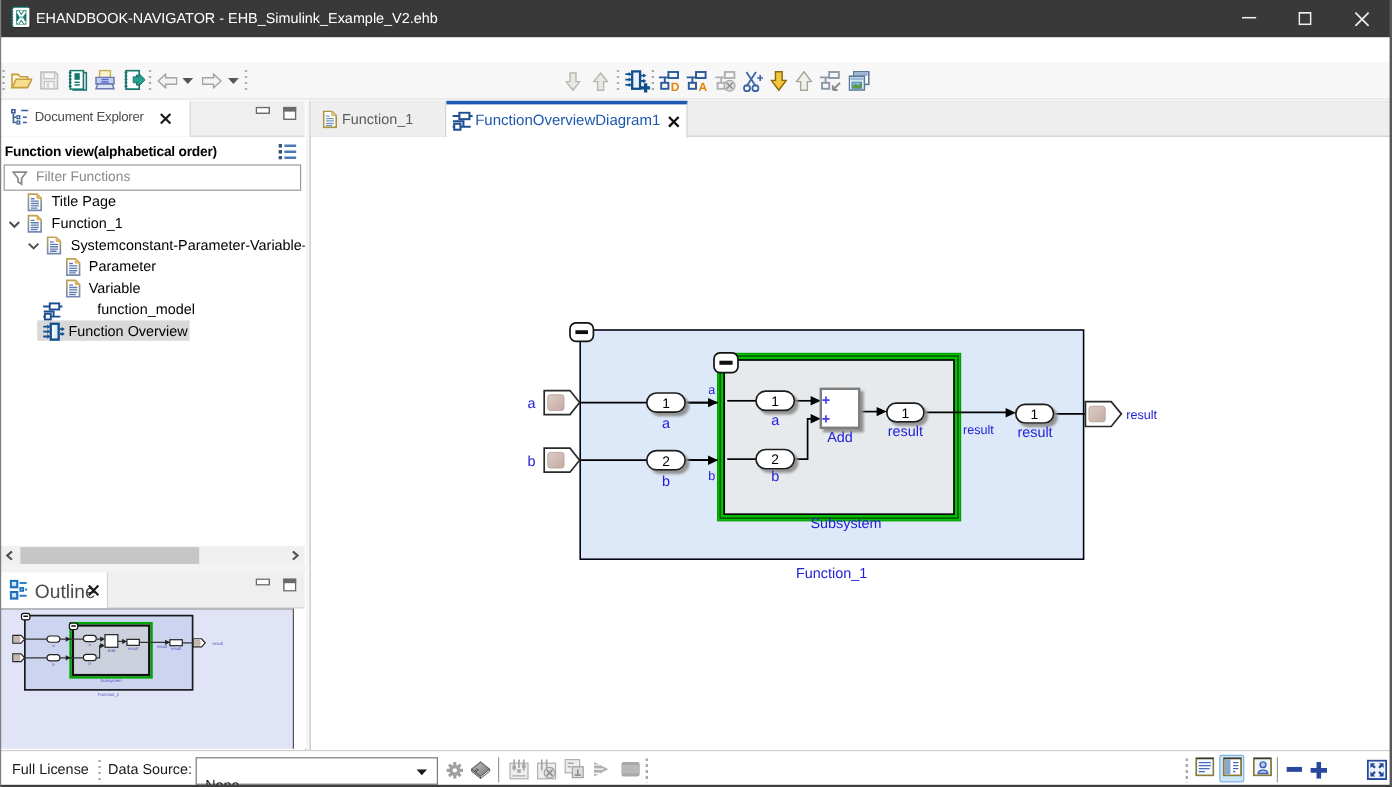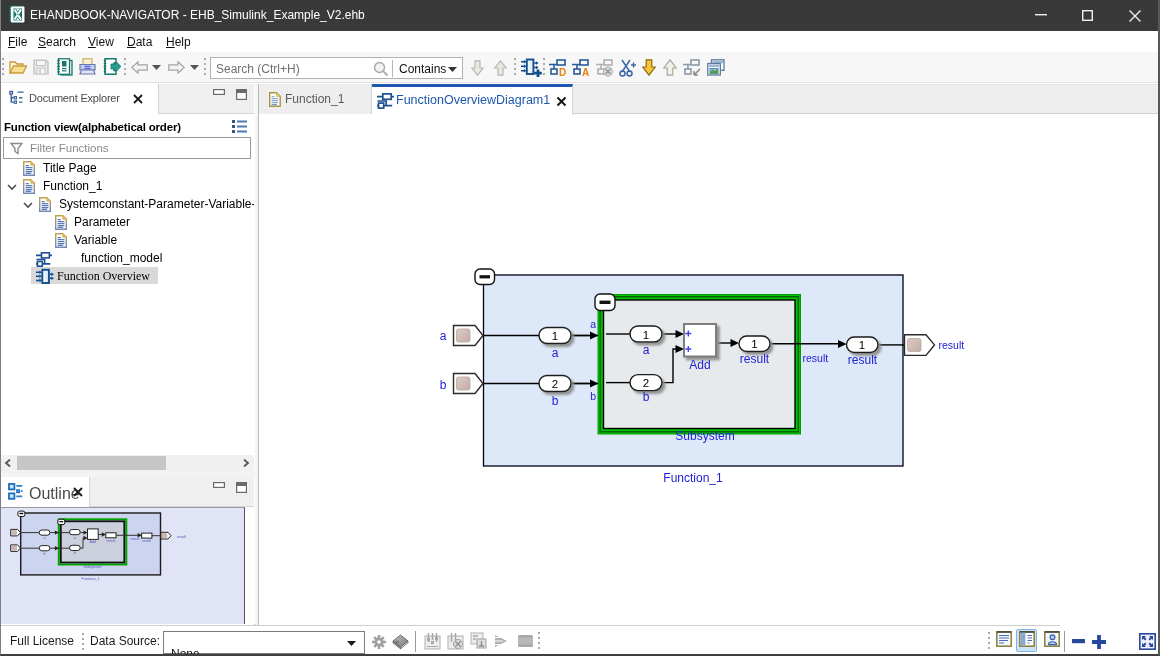--- a/index.html
+++ b/index.html
@@ -16,21 +16,21 @@
 #menubar u { text-decoration:underline; }
 
 #toolbar { position:absolute; left:0; top:52px; width:100%; height:31px; background:#f7f7f7; border-bottom:1px solid #e3e3e3; }
 .tsep { position:absolute; top:6px; width:2px; height:20px; background-image:repeating-linear-gradient(#aaa 0 2px, transparent 2px 5px); }
 #searchbox { position:absolute; left:210px; top:5px; width:253px; height:22px; background:#fff; border:1px solid #b0b0b0; font-size:12px; }
 #searchbox .ph { position:absolute; left:8px; top:4px; color:#707070; }
 #searchbox .contains { position:absolute; left:188px; top:4px; color:#111; }
 
 #leftcol { position:absolute; left:0; top:84px; width:255px; height:540px; background:#fff;padding-left:33px; }
 #main { position:absolute; left:259px; top:84px; width:900px; height:540px; background:#fff; }
-#statusbar { position:absolute; left:0; top:625px; width:1060px; height:31px; background:#fff; border-top:1px solid #cfcfcf; font-size:12px; color:#1a1a1a; }
+#statusbar { position:absolute; left:0; top:625px; width:1160px; height:31px; background:#fff; border-top:1px solid #cfcfcf; font-size:12px; color:#1a1a1a; }
 .vheader { background:#efefef; border-bottom:1px solid #d5d5d5; }
 .vtab { position:absolute; left:0; top:0; height:30px; background:#fff; border-right:1px solid #d5d5d5; }
 </style>
 </head>
 <body>
 <div id="win">
   <div id="winborder"></div>
   <div id="titlebar">
     <svg class="abs" style="left:8px;top:5px" width="19" height="20" viewBox="0 0 19 20">
       <rect x="3.5" y="2.5" width="14" height="16" rx="1.5" fill="#2e2e2e"></rect>
@@ -53,27 +53,20 @@
     <svg class="abs" style="left:1035px;top:14px" width="12" height="2" viewBox="0 0 12 2">
         <rect width="12" height="1.4" fill="#f0f0f0"></rect>
       </svg>
     <svg class="abs" style="left:1082px;top:10px" width="11" height="11" viewBox="0 0 11 11">
         <rect x="0.7" y="0.7" width="9.6" height="9.6" fill="none" stroke="#f0f0f0" stroke-width="1.4"></rect>
       </svg>
     <svg class="abs" style="left:1129px;top:10px" width="12" height="12" viewBox="0 0 12 12">
         <path d="M0.5 0.5 L11.5 11.5 M11.5 0.5 L0.5 11.5" stroke="#f0f0f0" stroke-width="1.4"></path>
       </svg>
   </div>
-  <div id="menubar">
-    <span style="left:8px"><u>F</u>ile</span>
-    <span style="left:38px"><u>S</u>earch</span>
-    <span style="left:88px"><u>V</u>iew</span>
-    <span style="left:127px"><u>D</u>ata</span>
-    <span style="left:166px"><u>H</u>elp</span>
-  </div>
   <div id="toolbar">
     <div class="tsep" style="left:2px"></div>
 
     <svg class="abs" style="left:9px;top:7px" width="18" height="16" viewBox="0 0 18 16">
       <path d="M1 14 V3 H6 L8 5 H14 V7" fill="#fdf6d8" stroke="#c89b3c" stroke-width="1.3"></path>
       <path d="M1 14 L4.5 7 H17.5 L14 14 Z" fill="#f6dd90" stroke="#c89b3c" stroke-width="1.3"></path>
     </svg>
 
     <svg class="abs" style="left:33px;top:7px" width="16" height="16" viewBox="0 0 16 16">
       <path d="M1 1 H13 L15 3 V15 H1 Z" fill="#e9e9e9" stroke="#bdbdbd" stroke-width="1.2"></path>
@@ -127,32 +120,20 @@
     <svg class="abs" style="left:152px;top:13px" width="9" height="5" viewBox="0 0 9 5">
         <path d="M0 0 H9 L4.5 5 Z" fill="#555"></path>
       </svg>
     <svg class="abs" style="left:168px;top:9px" width="17" height="13" viewBox="0 0 17 13">
       <path d="M16.2 6.5 L10 0.8 V3.8 H0.8 V9.2 H10 V12.2 Z" fill="#f4f4f4" stroke="#a4a4a4" stroke-width="1.2"></path>
     </svg>
     <svg class="abs" style="left:190px;top:13px" width="9" height="5" viewBox="0 0 9 5">
         <path d="M0 0 H9 L4.5 5 Z" fill="#555"></path>
       </svg>
     <div class="tsep" style="left:204px"></div>
-    <div id="searchbox">
-      <span class="ph" style="left:5px">Search (Ctrl+H)</span>
-      <svg class="abs" style="left:162px;top:3px" width="16" height="16" viewBox="0 0 16 16">
-        <circle cx="6.5" cy="6.5" r="5" fill="#f2f2f2" stroke="#a8a8a8" stroke-width="1.4"></circle>
-        <path d="M10.2 10.2 L14.5 14.5" stroke="#a8a8a8" stroke-width="1.8"></path>
-      </svg>
-      <div class="abs" style="left:181px;top:2px;width:1px;height:17px;background:#b5b5b5;"></div>
-      <span class="contains">Contains</span>
-      <svg class="abs" style="left:237px;top:9px" width="9" height="5" viewBox="0 0 9 5">
-          <path d="M0 0 H9 L4.5 5 Z" fill="#333"></path>
-        </svg>
-    </div>
 
     <svg class="abs" style="left:471px;top:8px" width="13" height="16" viewBox="0 0 13 16">
       <path d="M4 0.8 H9 V8 H12.2 L6.5 15.2 L0.8 8 H4 Z" fill="#e8e8e4" stroke="#b8b8b0" stroke-width="1.2"></path>
     </svg>
     <svg class="abs" style="left:494px;top:8px" width="13" height="16" viewBox="0 0 13 16">
       <path d="M4 15.2 H9 V8 H12.2 L6.5 0.8 L0.8 8 H4 Z" fill="#e8e8e4" stroke="#b8b8b0" stroke-width="1.2"></path>
     </svg>
     <div class="tsep" style="left:514px"></div>
 
     <svg class="abs" style="left:521px;top:6px" width="21" height="20" viewBox="0 0 21 20">
@@ -344,21 +325,21 @@
             <path d="M15.4 8.5 L18 10.3 L15.4 12.1 Z"></path>
           </g>
         </g>
       </svg>
       <div class="abs" style="left:43px;top:1px;">Title Page</div>
       <div class="abs" style="left:43px;top:19px;">Function_1</div>
       <div class="abs" style="left:59px;top:37px;white-space:nowrap;">Systemconstant-Parameter-Variable-Overview</div>
       <div class="abs" style="left:74px;top:55px;">Parameter</div>
       <div class="abs" style="left:74px;top:73px;">Variable</div>
       <div class="abs" style="left:57px;top:91px;margin-left:24px;">function_model</div>
-      <div class="abs" style="left:57px;top:109px;font-family:Liberation Serif, serif;">Function Overview</div>
+      <div class="abs" style="left:57px;top:109px;">Function Overview</div>
     </div>
 
     <div class="abs" style="left:0;top:371px;width:254px;height:16px;background:#f0f0f0;">
       <svg class="abs" style="left:4px;top:4px" width="8" height="8" viewBox="0 0 8 8">
           <path d="M6 0.5 L2 4 L6 7.5" fill="none" stroke="#555" stroke-width="1.8"></path>
         </svg>
       <div class="abs" style="left:17px;top:1px;width:149px;height:14px;background:#c6c6c6;"></div>
       <svg class="abs" style="left:242px;top:4px" width="8" height="8" viewBox="0 0 8 8">
           <path d="M2 0.5 L6 4 L2 7.5" fill="none" stroke="#555" stroke-width="1.8"></path>
         </svg>

